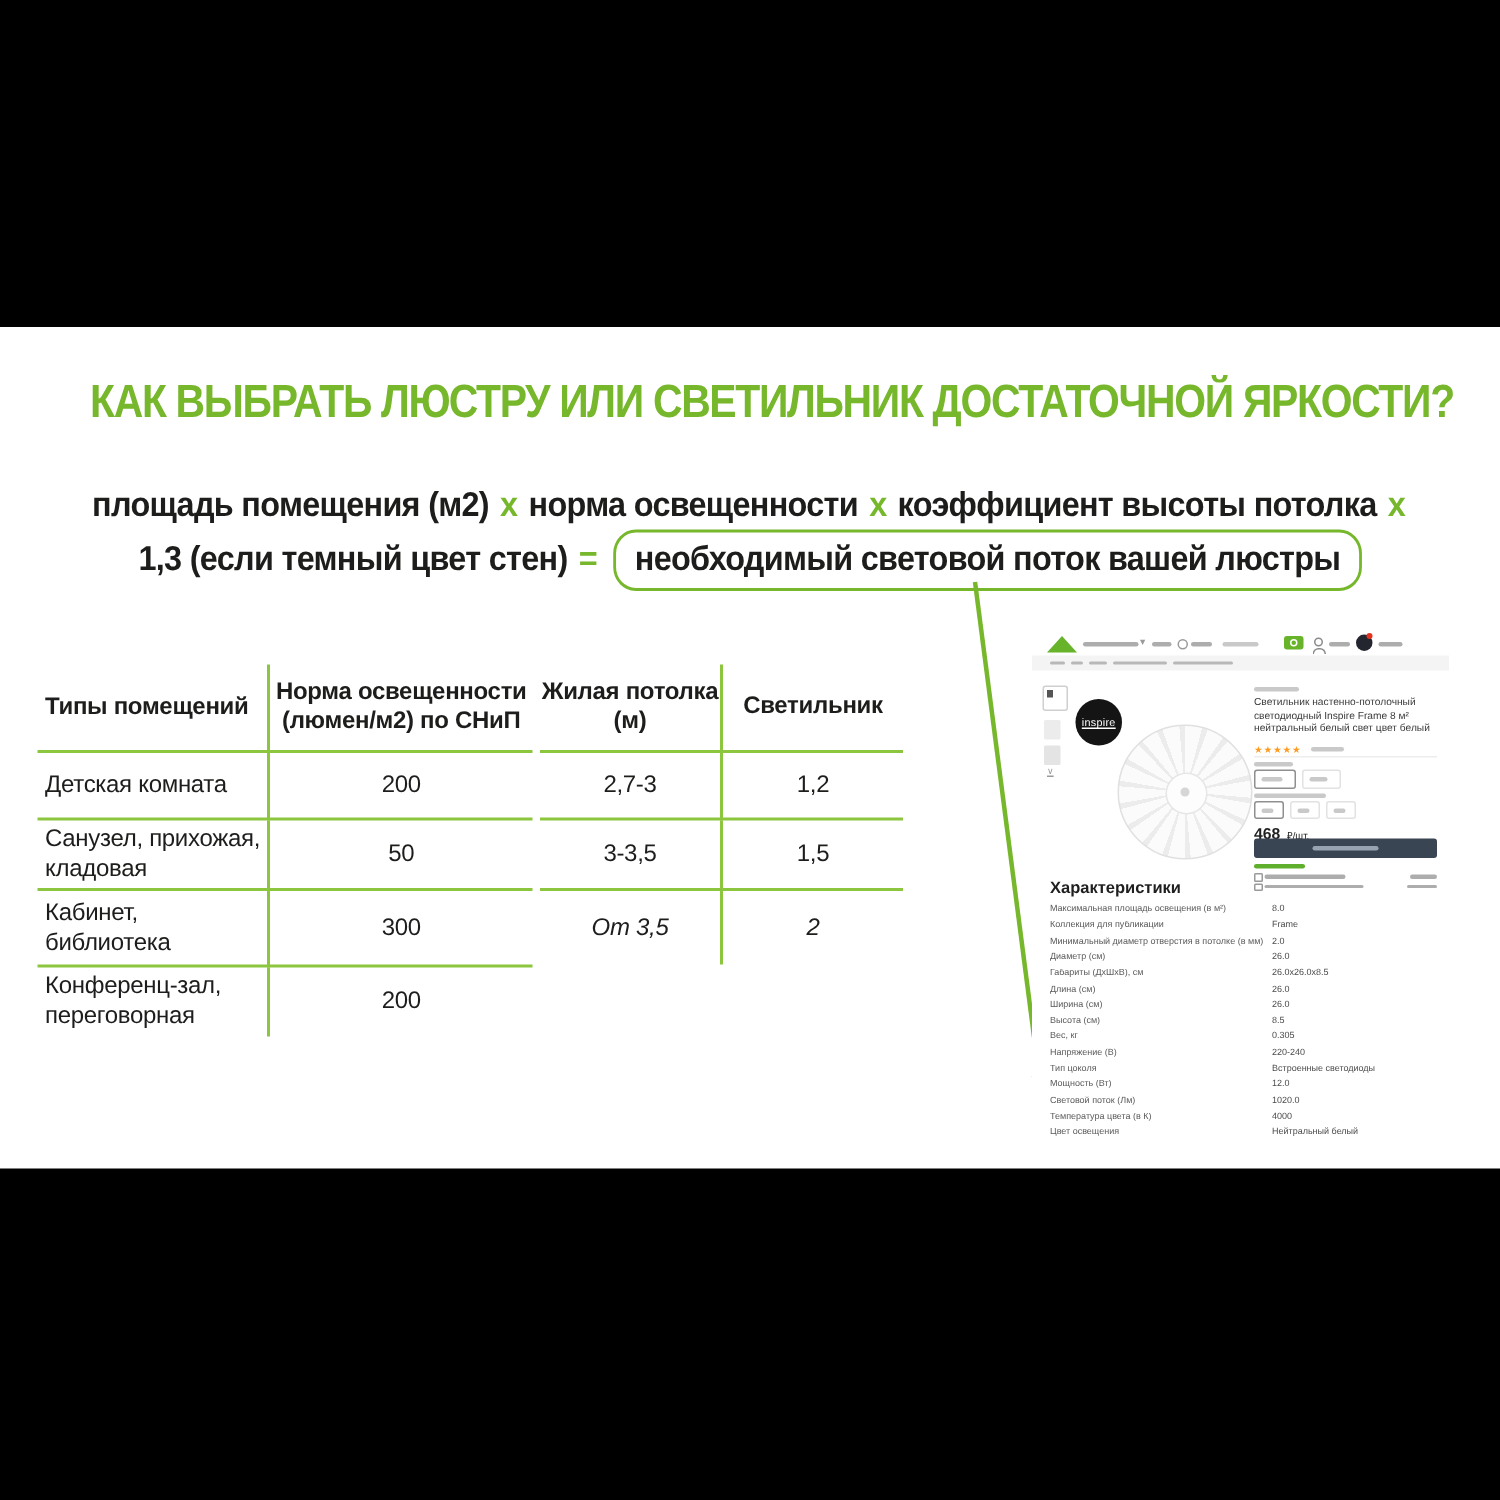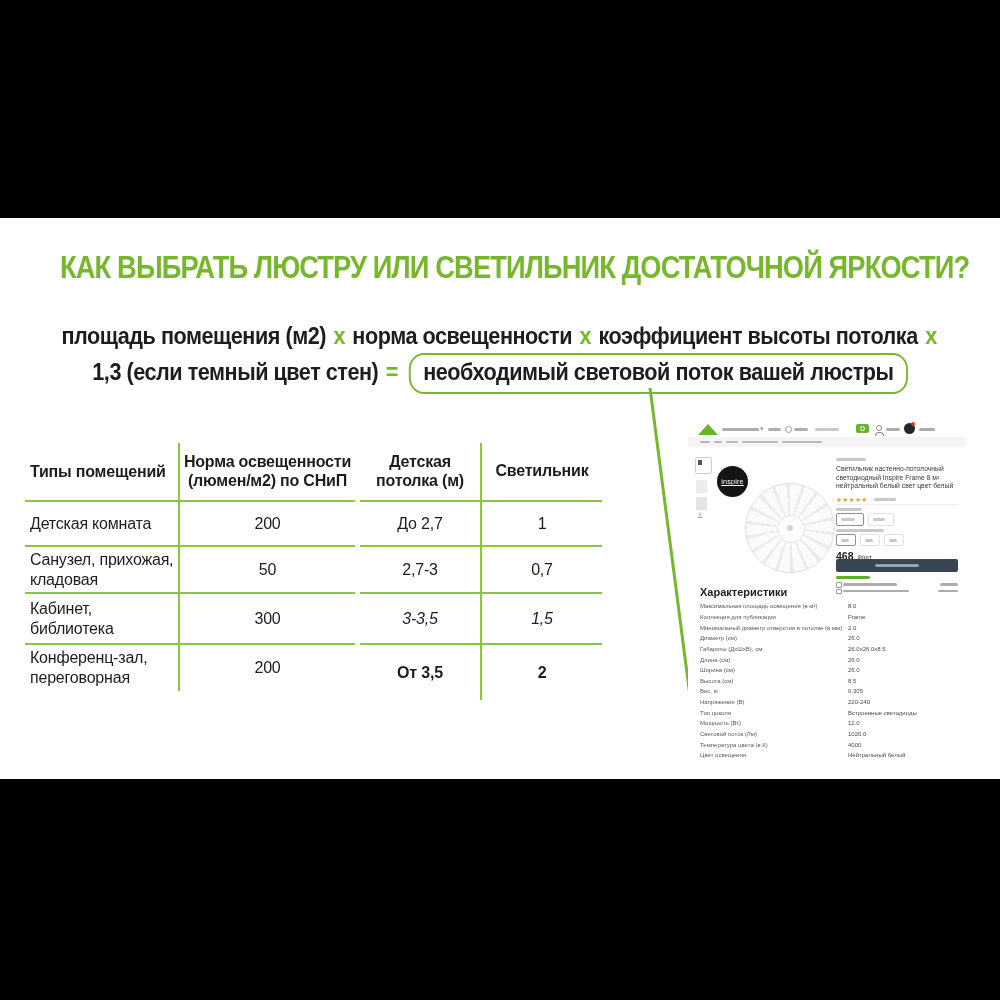--- a/index.html
+++ b/index.html
@@ -130,30 +130,26 @@
     <tr>
           <td class="l">Конференц-зал, переговорная</td>
           <td class="c">200</td>
         </tr>
   </tbody>
     </table>
 
   <table class="gtbl" id="ceiling-table">
     <tbody>
         <tr>
-      <td class="hd c">Детская потолка (м)</td>
+      <td class="hd c">Жилая потолка (м)</td>
       <td class="hd c">Светильник</td>
     </tr>
     <tr>
-          <td class="c">До 2,7</td>
-          <td class="c">1</td>
-        </tr>
-    <tr>
           <td class="c">2,7-3</td>
-          <td class="c">0,7</td>
+          <td class="c">1,2</td>
         </tr>
     <tr>
           <td class="c">3-3,5</td>
           <td class="c">1,5</td>
         </tr>
     <tr>
           <td class="c">От 3,5</td>
           <td class="c">2</td>
         </tr>
   </tbody>

